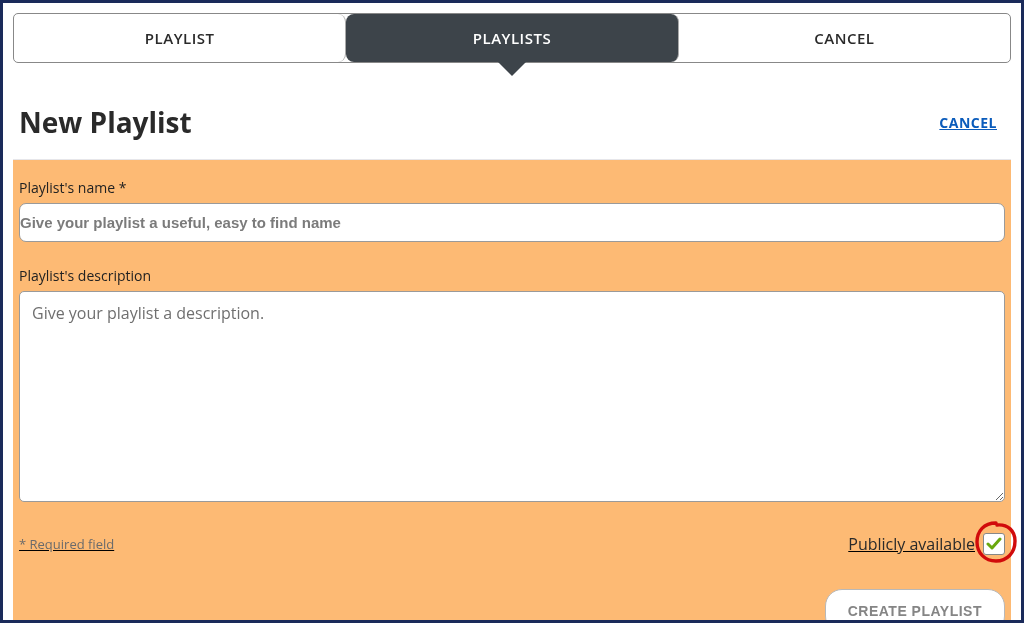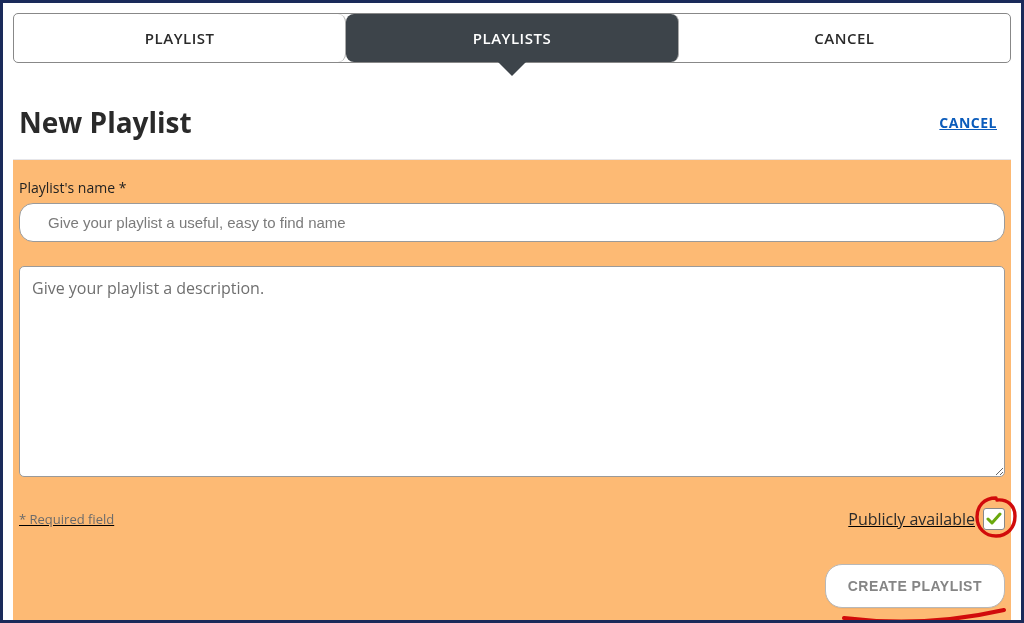--- a/index.html
+++ b/index.html
@@ -87,27 +87,28 @@
 
     .field-label {
       font-size: 14px;
       font-weight: 400;
       color: #222;
       margin-bottom: 6px;
       display: block;
     }
     .name-input {
       width: 100%;
-      padding: 10px 28px;
+      padding: 10px 0;
       font-size: 15px;
       color: #333;
       border: 1px solid #9a9a9a;
-      border-radius: 14px;
+      border-radius: 7px;
       background: #fff;
       outline: none;
+      font-weight: bold;
     }
     .name-input::placeholder { color: #7b7b7b; }
     .desc-input {
       width: 100%;
       height: 211px;
       padding: 10px 12px;
       font-size: 16px;
       color: #333;
       border: 1px solid #9a9a9a;
       border-radius: 5px;
@@ -213,20 +214,21 @@
     <a class="cancel-link">CANCEL</a>
   </div>
 
   <div class="form-area">
 
     <label class="field-label">Playlist's name  *</label>
     <input class="name-input" type="text" placeholder="Give your playlist a useful, easy to find name" style="">
 
     <div class="gap"></div>
 
+    <label class="field-label">Playlist's description</label>
     <textarea class="desc-input" placeholder="Give your playlist a description." style=""></textarea>
 
     <div class="lower-row">
       <span class="required-note">* Required field</span>
 
       <div class="public-wrap">
         <span class="public-label">Publicly available</span>
         <span class="checkbox">
           <svg width="16" height="16" viewBox="0 0 16 16">
             <path d="M2 8 L6 12 L14 3" fill="none" stroke="#6aa80d" stroke-width="3" stroke-linecap="round" stroke-linejoin="round"></path>

